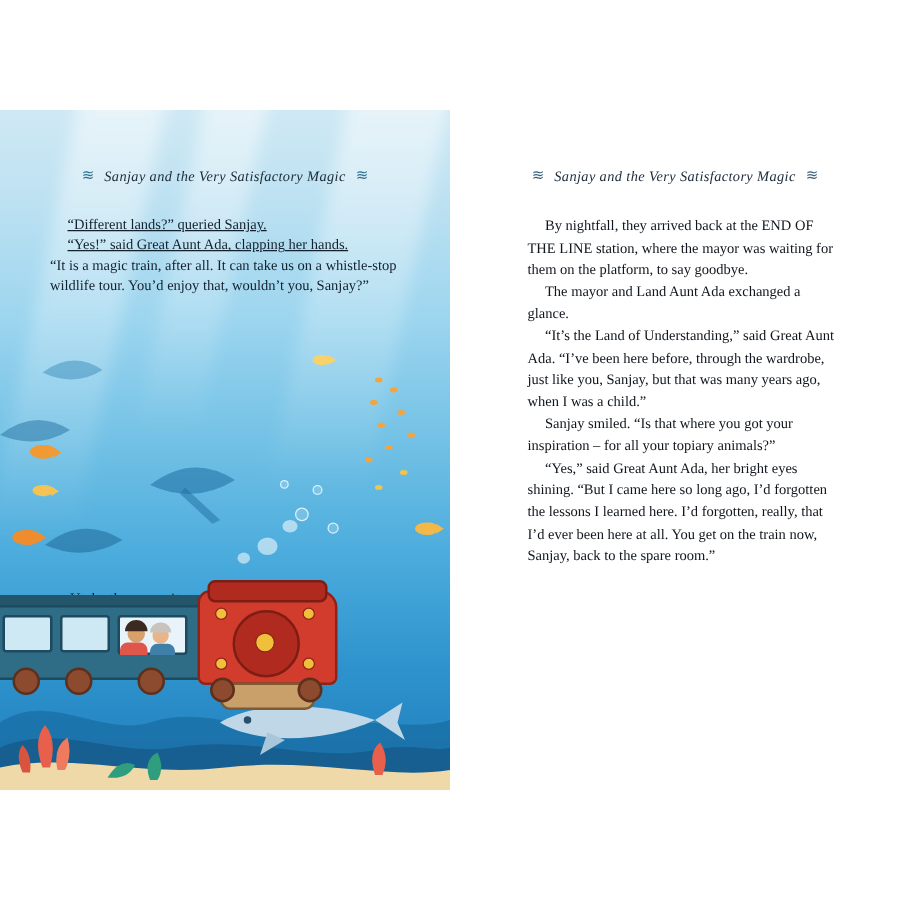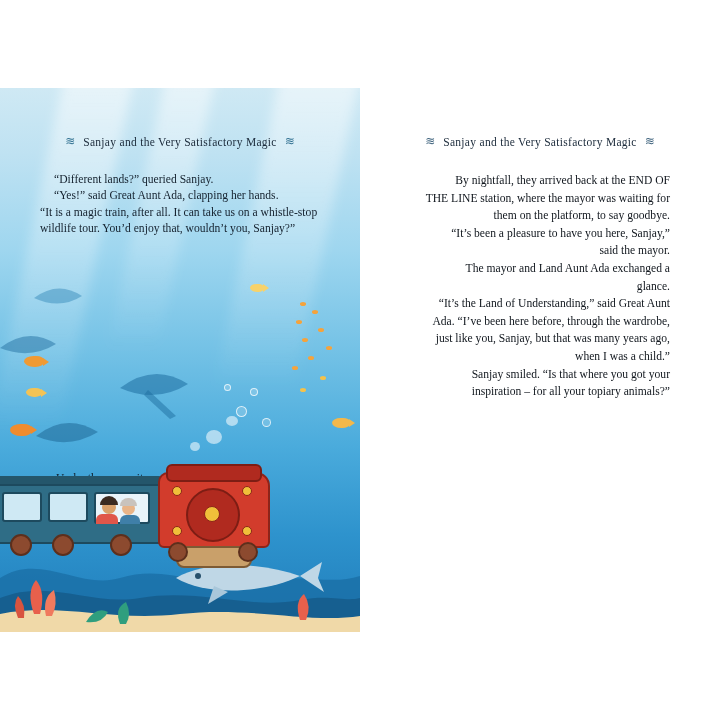--- a/index.html
+++ b/index.html
@@ -68,20 +68,21 @@
     top: 44px;
     text-align: center;
     z-index: 6;
   }
   .page-head .title {
     display: inline-block;
     font-family: "Liberation Serif", serif;
     font-size: 11.5px;
     letter-spacing: 0.3px;
     color: #1b2a3a;
+    font-style: italic;
   }
   .page-right .page-head .title { color: #1b2a3a; }
   .swirl {
     display: inline-block;
     font-size: 12px;
     color: #2f6f90;
     transform: translateY(-1px);
     padding: 0 8px;
     font-family: "DejaVu Sans", sans-serif;
   }
@@ -92,21 +93,21 @@
     position: absolute;
     left: 40px;
     top: 84px;
     width: 285px;
     z-index: 7;
     font-size: 11.6px;
     line-height: 1.42;
     color: #14212e;
   }
   .left-text-top p { margin: 0; }
-  .left-text-top p.indent { text-indent: 14px; }
+  .left-text-top p.indent { text-indent: 14px; text-decoration: underline; }
   .left-text-top p.c2 { text-align: center; }
   .left-text-bottom {
     position: absolute;
     left: 56px;
     top: 382px;
     width: 255px;
     z-index: 7;
     font-size: 11.6px;
     line-height: 1.5;
     color: #0f1c29;
@@ -216,21 +217,21 @@
   .right-body {
     position: absolute;
     left: 62px;
     top: 84px;
     width: 248px;
     font-size: 11.6px;
     line-height: 1.52;
     color: #10161d;
     text-align: left;
   }
-  .right-body p { margin: 0; text-indent: 14px; text-align: right; }
+  .right-body p { margin: 0; text-indent: 14px; }
   .folio {
     position: absolute;
     left: 0; right: 0;
     top: 496px;
     text-align: center;
     font-size: 11px;
     color: #1b2a3a;
   }
   .folio .swirl { padding: 0 6px; font-size: 11px; }
 </style>
@@ -349,22 +350,22 @@
       </svg>
     </div>
 
     <div class="page-right">
       <div class="page-head">
         <span class="swirl">≋</span><span class="title">Sanjay and the Very Satisfactory Magic</span><span class="swirl">≋</span>
       </div>
 
       <div class="right-body">
         <p>By nightfall, they arrived back at the END OF THE LINE station, where the mayor was waiting for them on the platform, to say goodbye.</p>
-        <p>“It’s been a pleasure to have you here, Sanjay,” said the mayor.</p>
         <p>The mayor and Land Aunt Ada exchanged a glance.</p>
         <p>“It’s the Land of Understanding,” said Great Aunt Ada. “I’ve been here before, through the wardrobe, just like you, Sanjay, but that was many years ago, when I was a child.”</p>
         <p>Sanjay smiled. “Is that where you got your inspiration – for all your topiary animals?”</p>
+        <p>“Yes,” said Great Aunt Ada, her bright eyes shining. “But I came here so long ago, I’d forgotten the lessons I learned here. I’d forgotten, really, that I’d ever been here at all. You get on the train now, Sanjay, back to the spare room.”</p>
       </div>
 
     </div>
 
   </div>
 </div>
 
 </body></html>

